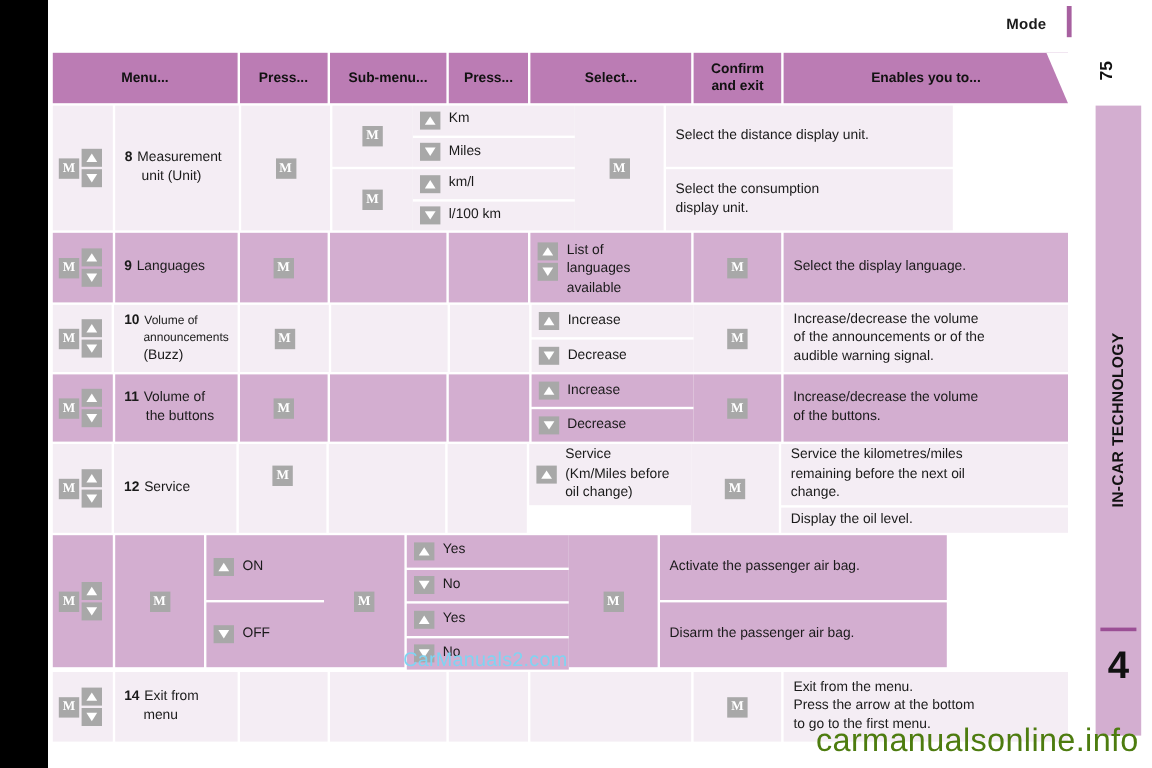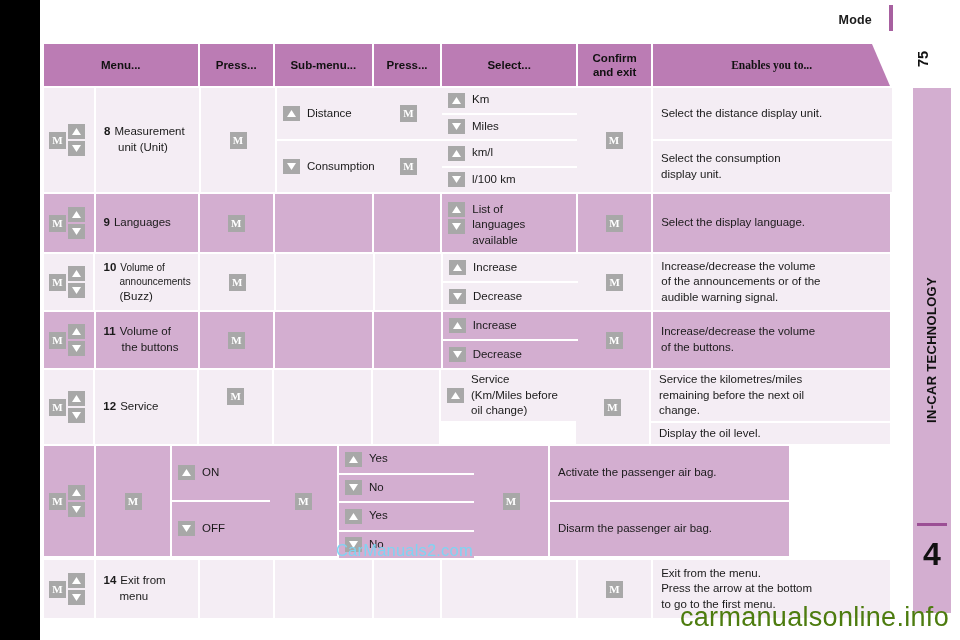--- a/index.html
+++ b/index.html
@@ -121,21 +121,21 @@
     color: #111;
     font-size: 11.5px;
     font-weight: bold;
     display: flex;
     align-items: center;
     justify-content: center;
     text-align: center;
     margin-right: 2px;
     line-height: 1.25;
   }
-  .hdr-cell:last-child { margin-right: 0; font-family: Liberation Serif, serif; }
+  .hdr-cell:last-child { margin-right: 0; }
   .hdr-last {
     position: relative;
     overflow: hidden;
   }
   .hdr-notch {
     position: absolute;
     right: 0; top: 0;
     width: 0; height: 0;
     border-top: 42px solid #ffffff;
     border-left: 18px solid transparent;
@@ -254,42 +254,20 @@
           </span>
         </div>
       </div>
       <div class="cell lt pad" style="width:103px;flex-direction:column;align-items:flex-start;justify-content:center">
         <div><span class="menu-num">8</span><span>Measurement</span></div>
         <div class="menu-text-indent">unit (Unit)</div>
       </div>
       <div class="cell lt centered" style="width:74px">
         <span class="mbtn">M</span>
       </div>
-      <div class="stack" style="width:98px">
-        <div class="cell lt sub" style="height:51px;width:98px;padding:0">
-          <span class="arrow-label">
-            <span class="arrowbtn">
-                <svg width="11" height="9">
-                  <polygon points="5.5,1 10,8 1,8" fill="#fff"></polygon>
-                </svg>
-              </span>
-            <span>Distance</span>
-          </span>
-        </div>
-        <div class="cell lt sub" style="height:51px;width:98px;padding:0">
-          <span class="arrow-label">
-            <span class="arrowbtn">
-                <svg width="11" height="9">
-                  <polygon points="5.5,8 1,1 10,1" fill="#fff"></polygon>
-                </svg>
-              </span>
-            <span>Consumption</span>
-          </span>
-        </div>
-      </div>
       <div class="stack" style="width:67px">
         <div class="cell lt centered sub" style="height:51px;width:67px">
             <span class="mbtn">M</span>
           </div>
         <div class="cell lt centered sub" style="height:51px;width:67px">
             <span class="mbtn">M</span>
           </div>
       </div>
       <div class="stack" style="width:135px">
         <div class="cell lt sub" style="height:24.5px;width:135px;padding:0">

